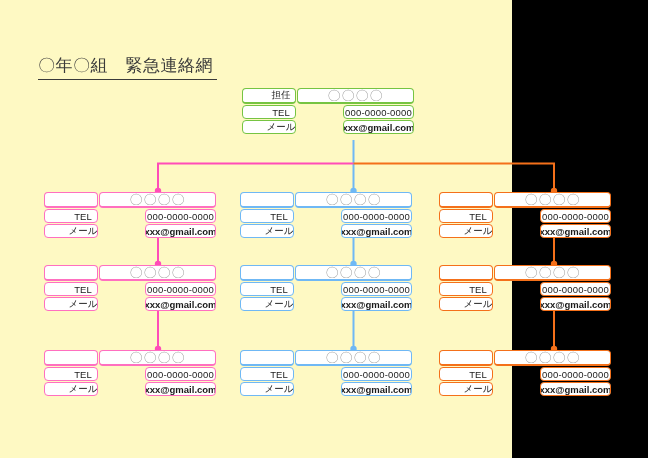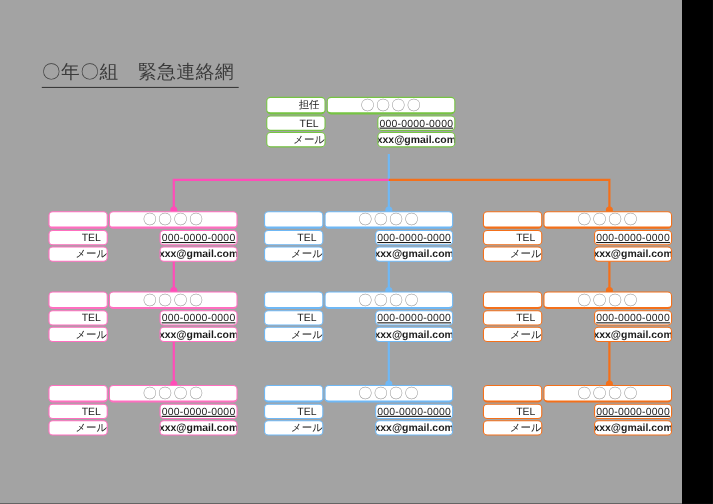--- a/index.html
+++ b/index.html
@@ -11,23 +11,23 @@
     width: 648px;
     height: 458px;
     position: relative;
     overflow: hidden;
     font-family: "Liberation Sans", "DejaVu Sans", sans-serif;
   }
 
   #canvas {
     position: absolute;
     left: 0; top: 0;
-    width: 620px;
+    width: 512px;
     height: 458px;
-    background: #a3a3a3;
+    background: #fef9c3;
   }
 
   
   #page-title {
     position: absolute;
     left: 38px;
     top: 55px;
     font-size: 17px;
     line-height: 22px;
     color: #3a3a3a;
@@ -104,21 +104,21 @@
 
   .theme-green .row.head .cell.label  { color: #1a1a1a; }
 
   
   .theme-green .row.head .cell { border-bottom-width: 2px; }
   .theme-pink  .row.head .cell { border-bottom-width: 2px; }
   .theme-blue  .row.head .cell { border-bottom-width: 2px; }
   .theme-orange .row.head .cell { border-bottom-width: 2px; }
 
   .cell.value.mail { font-size: 9.5px; font-weight: bold; }
-  .cell.value.tel  { font-size: 9.5px; letter-spacing: 0.2px; text-decoration: underline; }
+  .cell.value.tel  { font-size: 9.5px; letter-spacing: 0.2px; }
   .cell.label      { font-size: 9.5px; }
 </style>
 </head>
 <body>
 
 <div id="canvas">
 
   <div id="page-title">〇年〇組　緊急連絡網</div>
 
   <svg id="connectors" viewBox="0 0 648 458">

